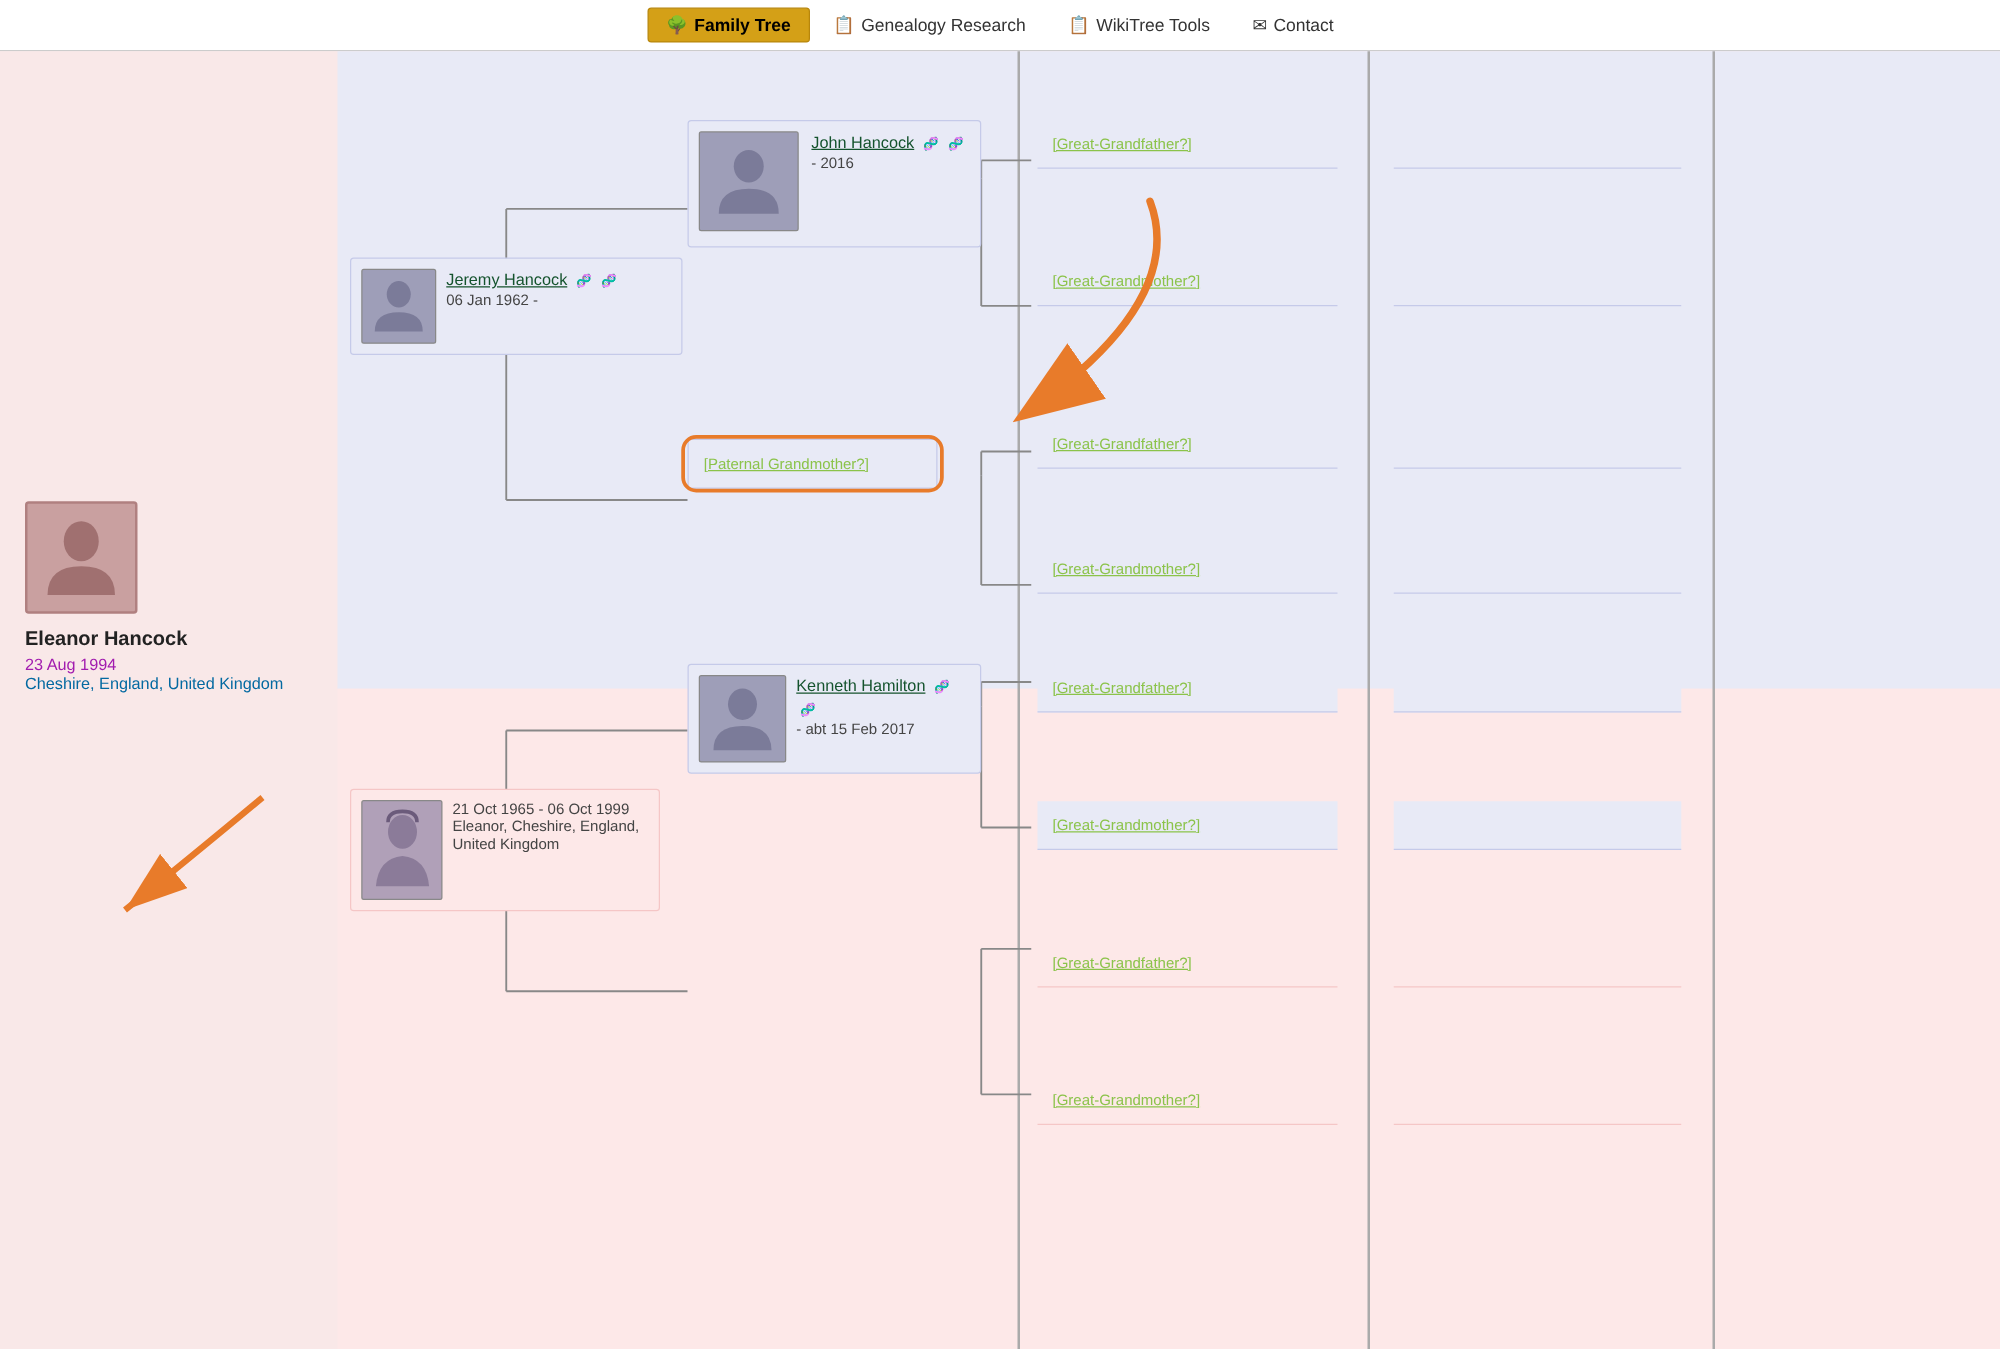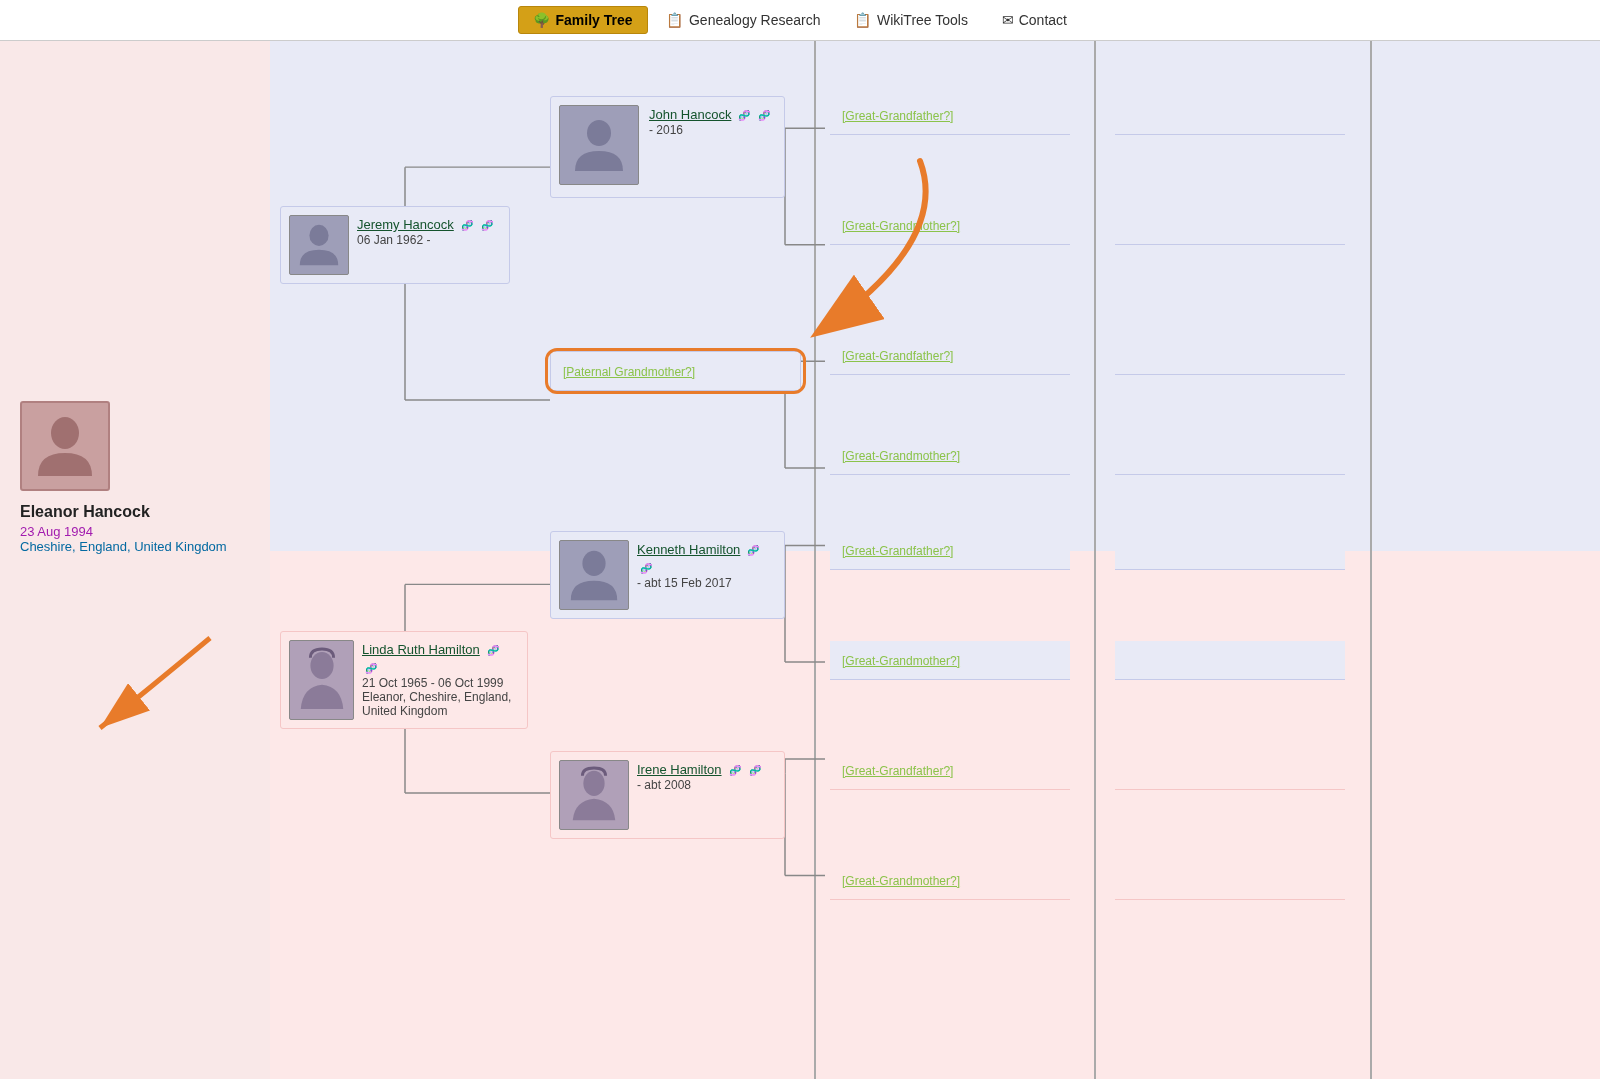--- a/index.html
+++ b/index.html
@@ -285,27 +285,27 @@
             <div style="cursor:pointer;">
               <span class="person-name-link">John Hancock</span>
               <span class="gene-icon">🧬</span>
               <span class="gene-icon">🧬</span>
             </div>
             <div class="person-dates">- 2016</div>
           </div>
         </div>
       </div>
 
-      <div style="position:absolute; top:310px; left:280px; width:251px; z-index:5; background:#e8eaf6; border:1px solid #c5cae9; border-radius:3px; padding:10px 12px;">
+      <div style="position:absolute; top:310px; left:280px; width:200px; z-index:5; background:#e8eaf6; border:1px solid #c5cae9; border-radius:3px; padding:10px 12px;">
         <span class="unknown-name-link">[Paternal Grandmother?]</span>
         
         <div style="position:absolute; top:-4px; left:-6px; right:-6px; bottom:-4px; border:3px solid #e87b2a; border-radius:12px; pointer-events:none;"></div>
       </div>
 
-      <div style="position:absolute; top:165px; left:10px; width:230px; z-index:5; background:#e8eaf6; border:1px solid #c5cae9; border-radius:3px; padding:8px;">
+      <div style="position:absolute; top:165px; left:10px; width:266px; z-index:5; background:#e8eaf6; border:1px solid #c5cae9; border-radius:3px; padding:8px;">
         <div class="clearfix">
           <div style="width:60px; height:60px; background:#9e9eb8; border:1px solid #888; border-radius:2px; float:left; margin-right:8px; display:flex; align-items:center; justify-content:center;">
             <svg viewBox="0 0 50 50" width="48" height="48">
               <ellipse cx="25" cy="15" rx="10" ry="11" fill="#7b7b99"></ellipse>
               <path d="M5 46 Q5 30 25 30 Q45 30 45 46 Z" fill="#7b7b99"></path>
             </svg>
           </div>
           <div>
             <div>
               <span class="person-name-link">Jeremy Hancock</span>
@@ -329,56 +329,31 @@
             <div>
               <span class="person-name-link">Kenneth Hamilton</span>
               <span class="gene-icon">🧬</span>
               <span class="gene-icon">🧬</span>
             </div>
             <div class="person-dates">- abt 15 Feb 2017</div>
           </div>
         </div>
       </div>
 
-      <div style="position:absolute; top:710px; left:280px; width:235px; z-index:5; background:#fde8e8; border:1px solid #f5c6c6; border-radius:3px; padding:8px;">
-        <div class="clearfix">
-          <div style="width:70px; height:70px; background:#b0a0b8; border:1px solid #888; border-radius:2px; float:left; margin-right:8px; display:flex; align-items:center; justify-content:center;">
-            <svg viewBox="0 0 60 60" width="58" height="58">
-              <ellipse cx="30" cy="18" rx="11" ry="13" fill="#8b7b99"></ellipse>
-              <path d="M8 56 Q10 36 30 34 Q50 36 52 56 Z" fill="#8b7b99"></path>
-
-              <path d="M18 10 Q18 2 30 2 Q42 2 42 10" stroke="#6b5b7b" stroke-width="3" fill="none"></path>
-            </svg>
-          </div>
-          <div>
-            <div>
-              <span class="person-name-link">Irene Hamilton</span>
-              <span class="gene-icon">🧬</span>
-              <span class="gene-icon">🧬</span>
-            </div>
-            <div class="person-dates">- abt 2008</div>
-          </div>
-        </div>
-      </div>
 
       <div style="position:absolute; top:590px; left:10px; width:248px; z-index:5; background:#fde8e8; border:1px solid #f5c6c6; border-radius:3px; padding:8px;">
         <div class="clearfix">
           <div style="width:65px; height:80px; background:#b0a0b8; border:1px solid #888; border-radius:2px; float:left; margin-right:8px; display:flex; align-items:center; justify-content:center;">
             <svg viewBox="0 0 60 70" width="58" height="68">
               <ellipse cx="30" cy="20" rx="12" ry="14" fill="#8b7b99"></ellipse>
               <path d="M8 65 Q10 42 30 40 Q50 42 52 65 Z" fill="#8b7b99"></path>
               <path d="M18 12 Q18 3 30 3 Q42 3 42 12" stroke="#6b5b7b" stroke-width="3" fill="none"></path>
             </svg>
           </div>
           <div>
-            <div>
-              <span class="person-name-link">Linda Ruth Hamilton</span>
-              <span class="gene-icon">🧬</span>
-              <span class="gene-icon">🧬</span>
-            </div>
             <div class="person-dates">21 Oct 1965 - 06 Oct 1999</div>
             <div class="person-dates">Eleanor, Cheshire, England, United Kingdom</div>
           </div>
         </div>
       </div>
 
       <div style="position:absolute; top:55px; left:560px; width:240px; z-index:5; background:#e8eaf6; border-bottom:1px solid #c5cae9; padding:10px 12px;">
         <span class="unknown-name-link">[Great-Grandfather?]</span>
       </div>
 

